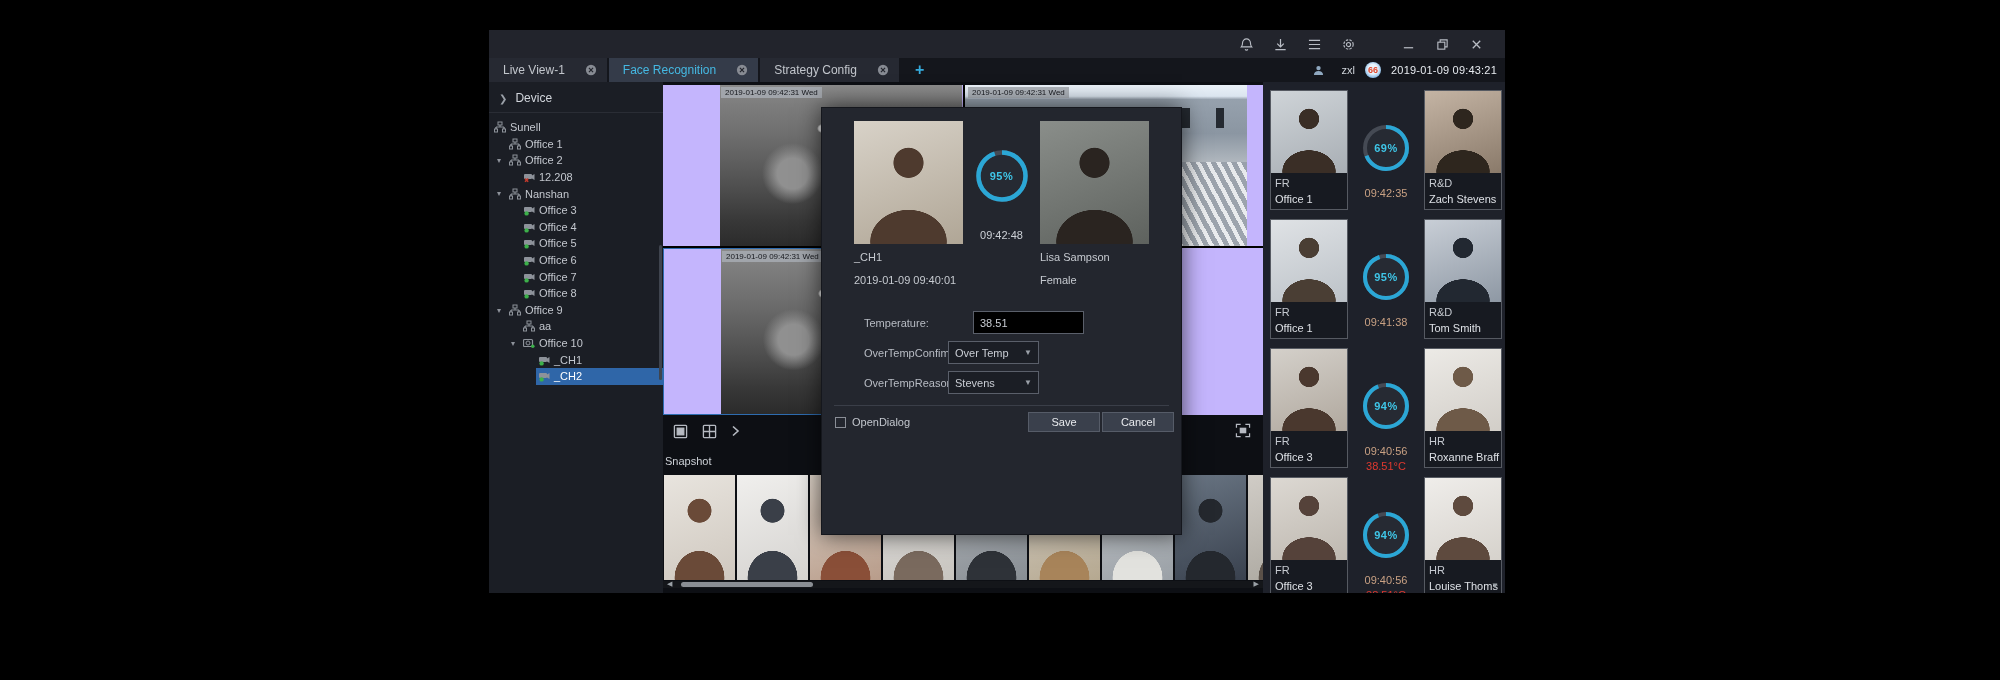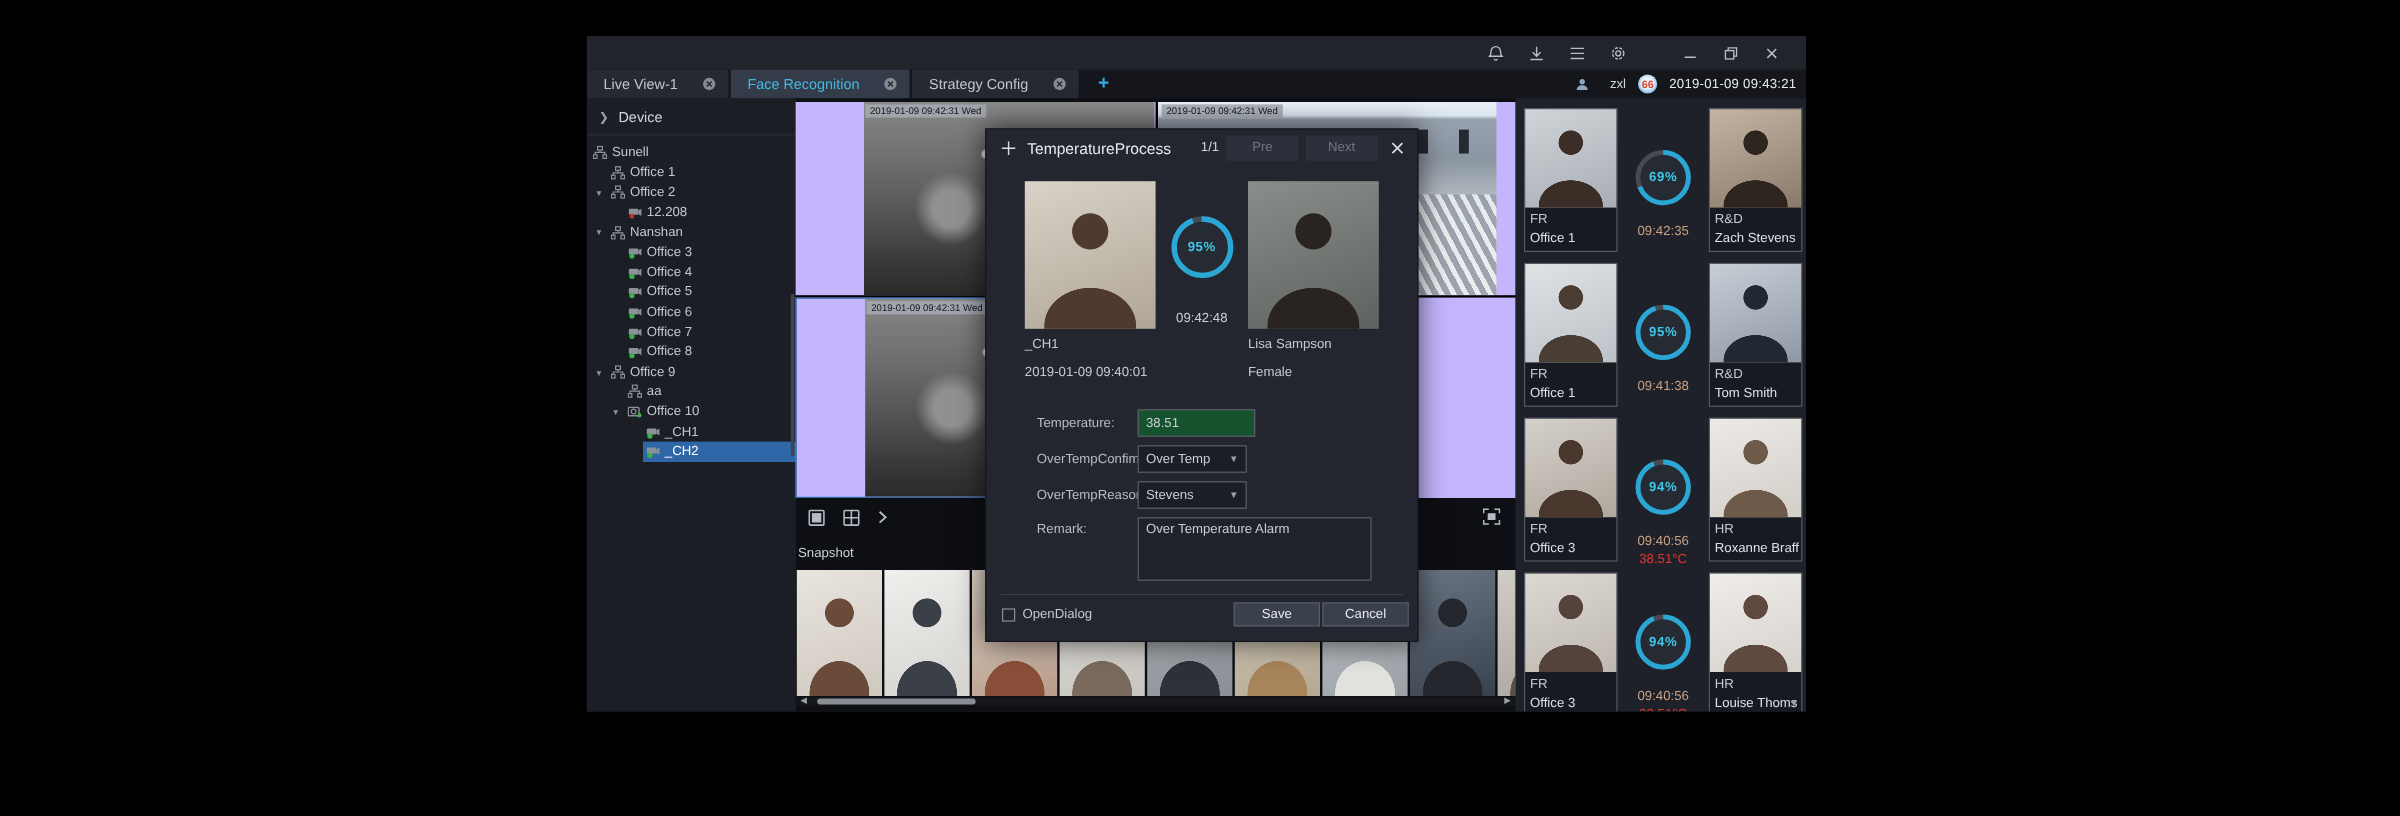--- a/index.html
+++ b/index.html
@@ -132,22 +132,22 @@
   .m-faces{display:flex;margin-top:13px;padding:0 32px 0 32px;}
   .m-imgblock{width:109px;flex:none;}
   .m-imgblock .photo{width:109px;height:123px;}
   .m-cap{font-size:11px;color:#c6cad0;line-height:19px;margin-top:4px;white-space:nowrap;}
   .m-mid{flex:1;display:flex;flex-direction:column;align-items:center;}
   .m-mid .gauge{width:56px;height:56px;margin-top:27px;}
   .m-mtime{margin-top:25px;font-size:11px;color:#ccd0d6;}
   .m-form{margin-top:21px;padding-left:42px;font-size:11px;}
   .m-frow{display:flex;align-items:center;margin-bottom:7px;}
   .m-flabel{width:84px;color:#b8bcc4;flex:none;}
-  .m-input{width:98px;height:23px;background:#14532d;border:1px solid #5a5f6a;color:#c9cdd4;
-    font-size:11px;padding:0 6px;font-family:"Liberation Sans",sans-serif;}
+  .m-input{width:111px;height:23px;background:#000000;border:1px solid #5a5f6a;color:#c9cdd4;
+    font-size:11px;padding:0 6px;font-family:"Liberation Sans",sans-serif;margin-left:25px;}
   .m-select{width:91px;height:23px;background:#1b1e25;border:1px solid #5a5f6a;color:#c9cdd4;
     display:flex;align-items:center;padding:0 6px;cursor:pointer;position:relative;}
   .m-select .dd{margin-left:auto;font-size:8px;color:#9aa0a8;}
   .m-textarea{width:195px;height:53px;background:#1f222a;border:1px solid #5a5f6a;color:#c9cdd4;
     font-size:11px;padding:3px 6px;resize:none;font-family:"Liberation Sans",sans-serif;}
   .m-sep{height:1px;background:#3a3e48;margin:11px 12px 0 12px;}
   .m-foot{display:flex;align-items:center;margin-top:6px;padding:0 7px 0 13px;}
   .m-check{display:flex;align-items:center;gap:6px;color:#c3c7ce;font-size:11px;cursor:pointer;}
   .m-checkbox{width:11px;height:11px;border:1px solid #8a8e96;background:transparent;}
   .m-act{width:72px;height:20px;background:#3a404c;border:1px solid #565c68;color:#e8eaee;font-size:11px;
@@ -546,36 +546,20 @@
           <div class="cl1">HR</div>
           <div class="cl2">Louise Thoms</div>
         </div>
       </div>
 
       <div class="scroll-hint">▼</div>
     </div>
   </div>
 
   <div class="modal">
-    <div class="m-head">
-      <span class="m-move">
-        <svg width="13" height="13" viewBox="0 0 14 14" stroke="currentColor" stroke-width="1.3">
-            <path d="M7 1v12M1 7h12"></path>
-          </svg>
-      </span>
-      <span class="m-title">TemperatureProcess</span>
-      <span class="m-page">1/1</span>
-      <button class="m-btn">Pre</button>
-      <button class="m-btn">Next</button>
-      <span class="m-close">
-        <svg width="13" height="13" viewBox="0 0 14 14" stroke="currentColor" stroke-width="1.6">
-            <path d="M2.5 2.5l9 9M11.5 2.5l-9 9"></path>
-          </svg>
-      </span>
-    </div>
 
     <div class="m-faces">
       <div class="m-imgblock">
         <div class="photo pm1"></div>
         <div class="m-cap">_CH1</div>
         <div class="m-cap">2019-01-09 09:40:01</div>
       </div>
       <div class="m-mid">
         <div class="gauge">
           <svg width="56" height="56" viewBox="0 0 50 50">
@@ -605,24 +589,20 @@
           <span class="dd">▼</span>
         </div>
       </div>
       <div class="m-frow">
         <span class="m-flabel">OverTempReason:</span>
         <div class="m-select">
           <span>Stevens</span>
           <span class="dd">▼</span>
         </div>
       </div>
-      <div class="m-frow" style="align-items:flex-start;">
-        <span class="m-flabel" style="padding-top:4px;">Remark:</span>
-        <textarea class="m-textarea" style="">Over Temperature Alarm</textarea>
-      </div>
     </div>
 
     <div class="m-sep"></div>
 
     <div class="m-foot">
       <span class="m-check">
         <span class="m-checkbox"></span>
         <span>OpenDialog</span>
       </span>
       <button class="m-act save">Save</button>

